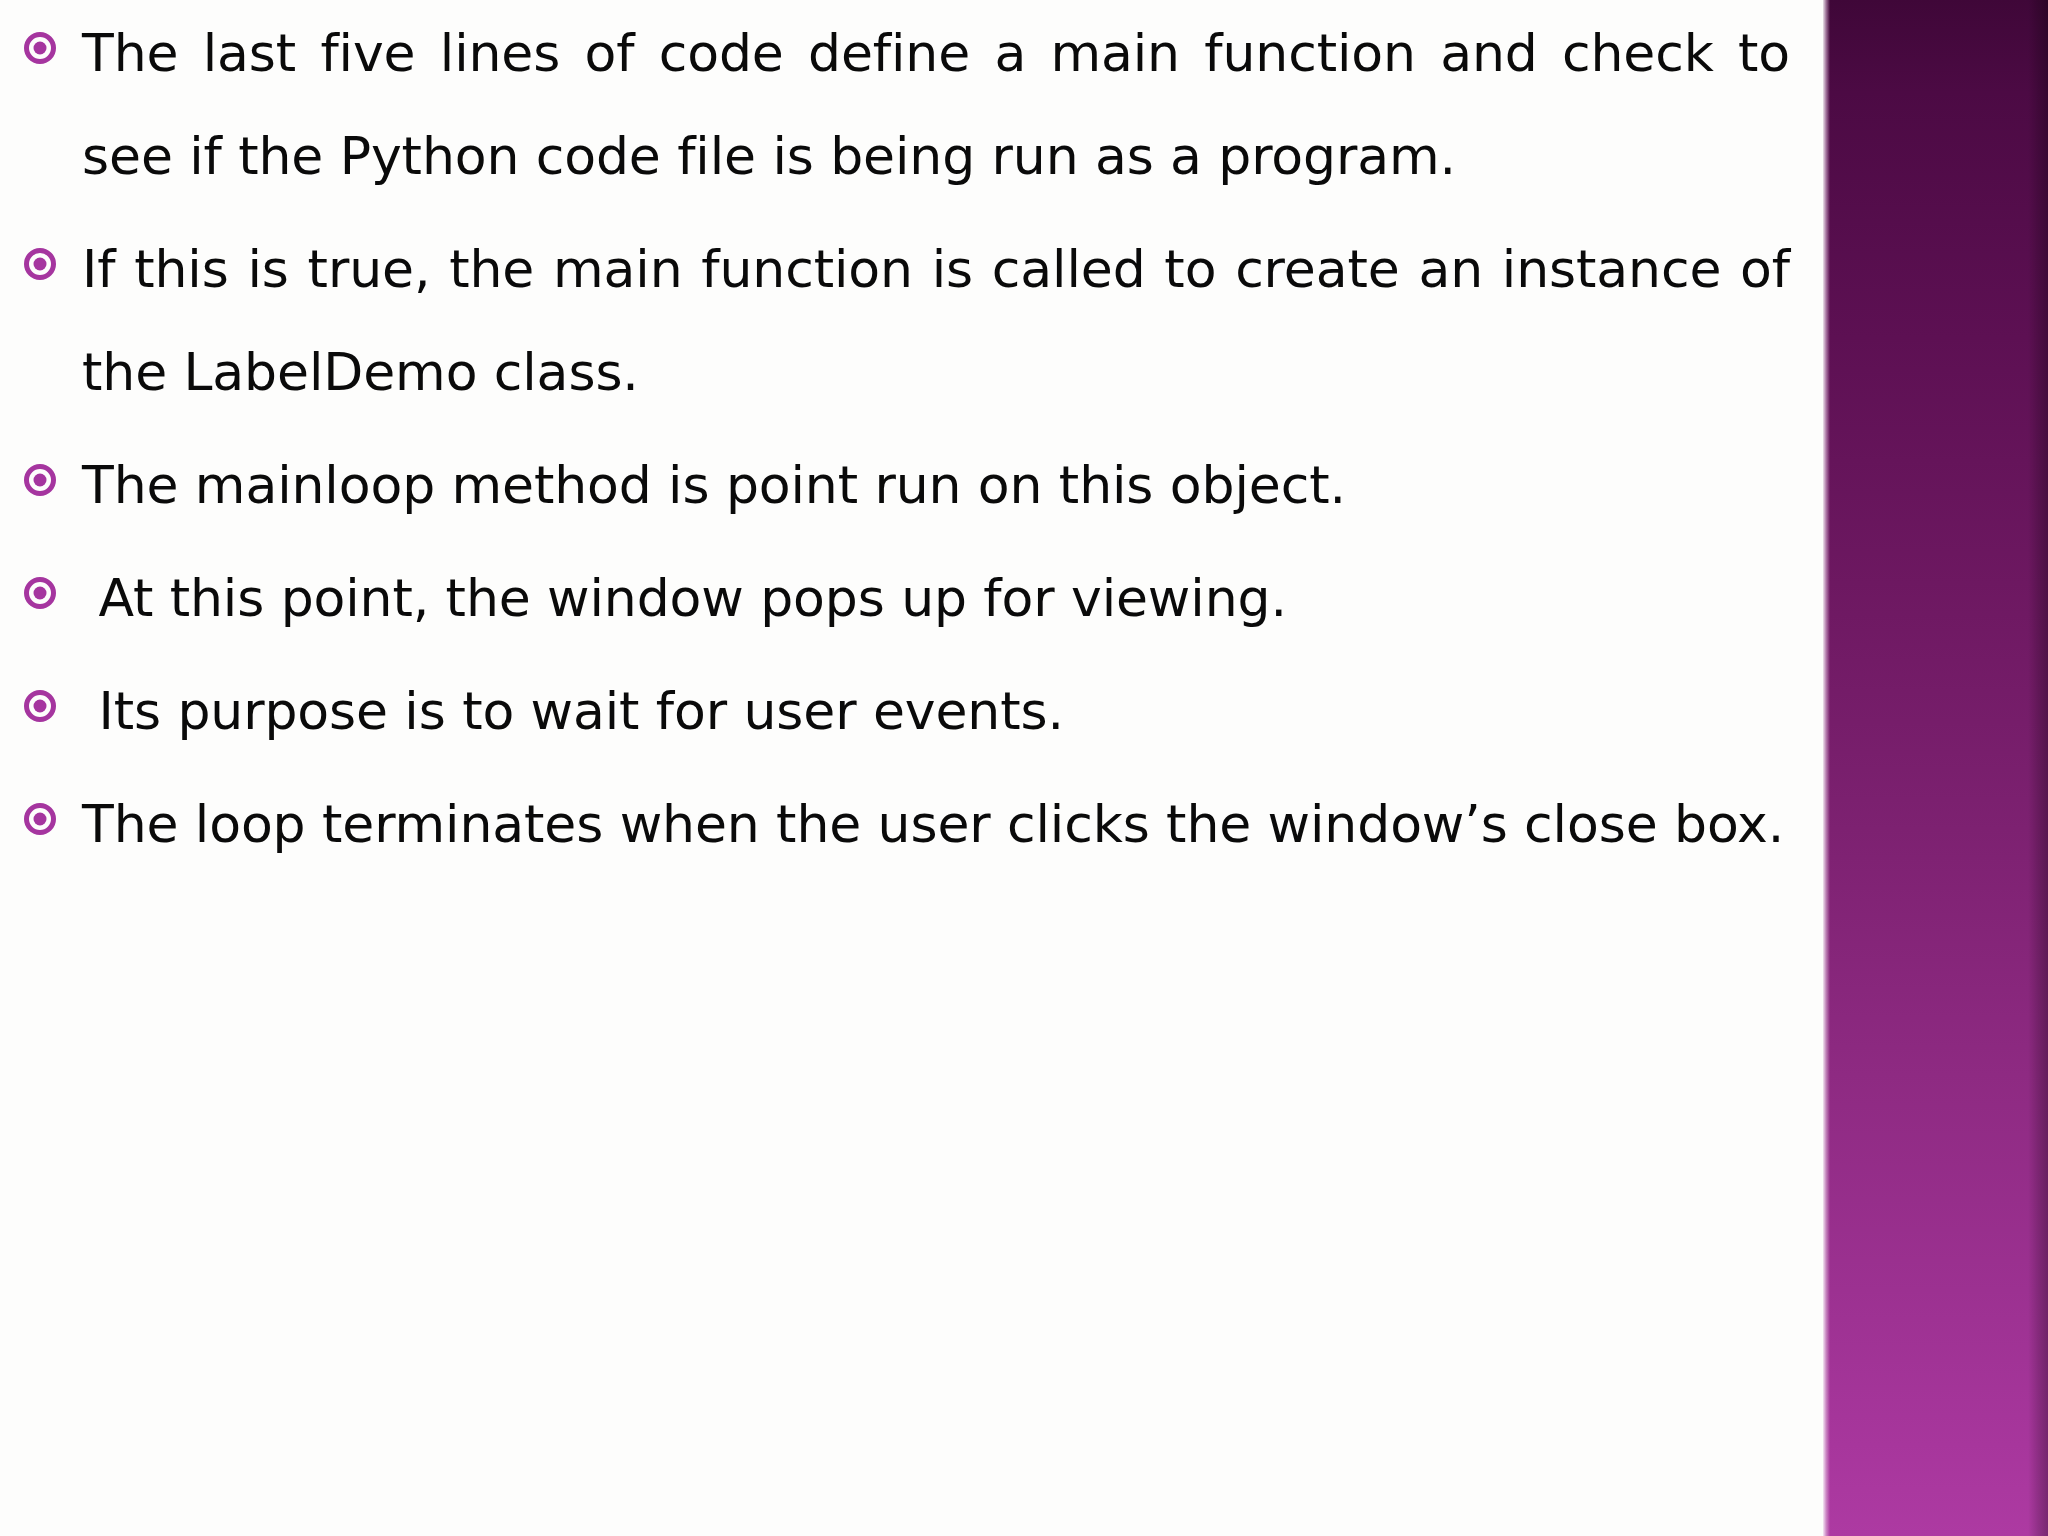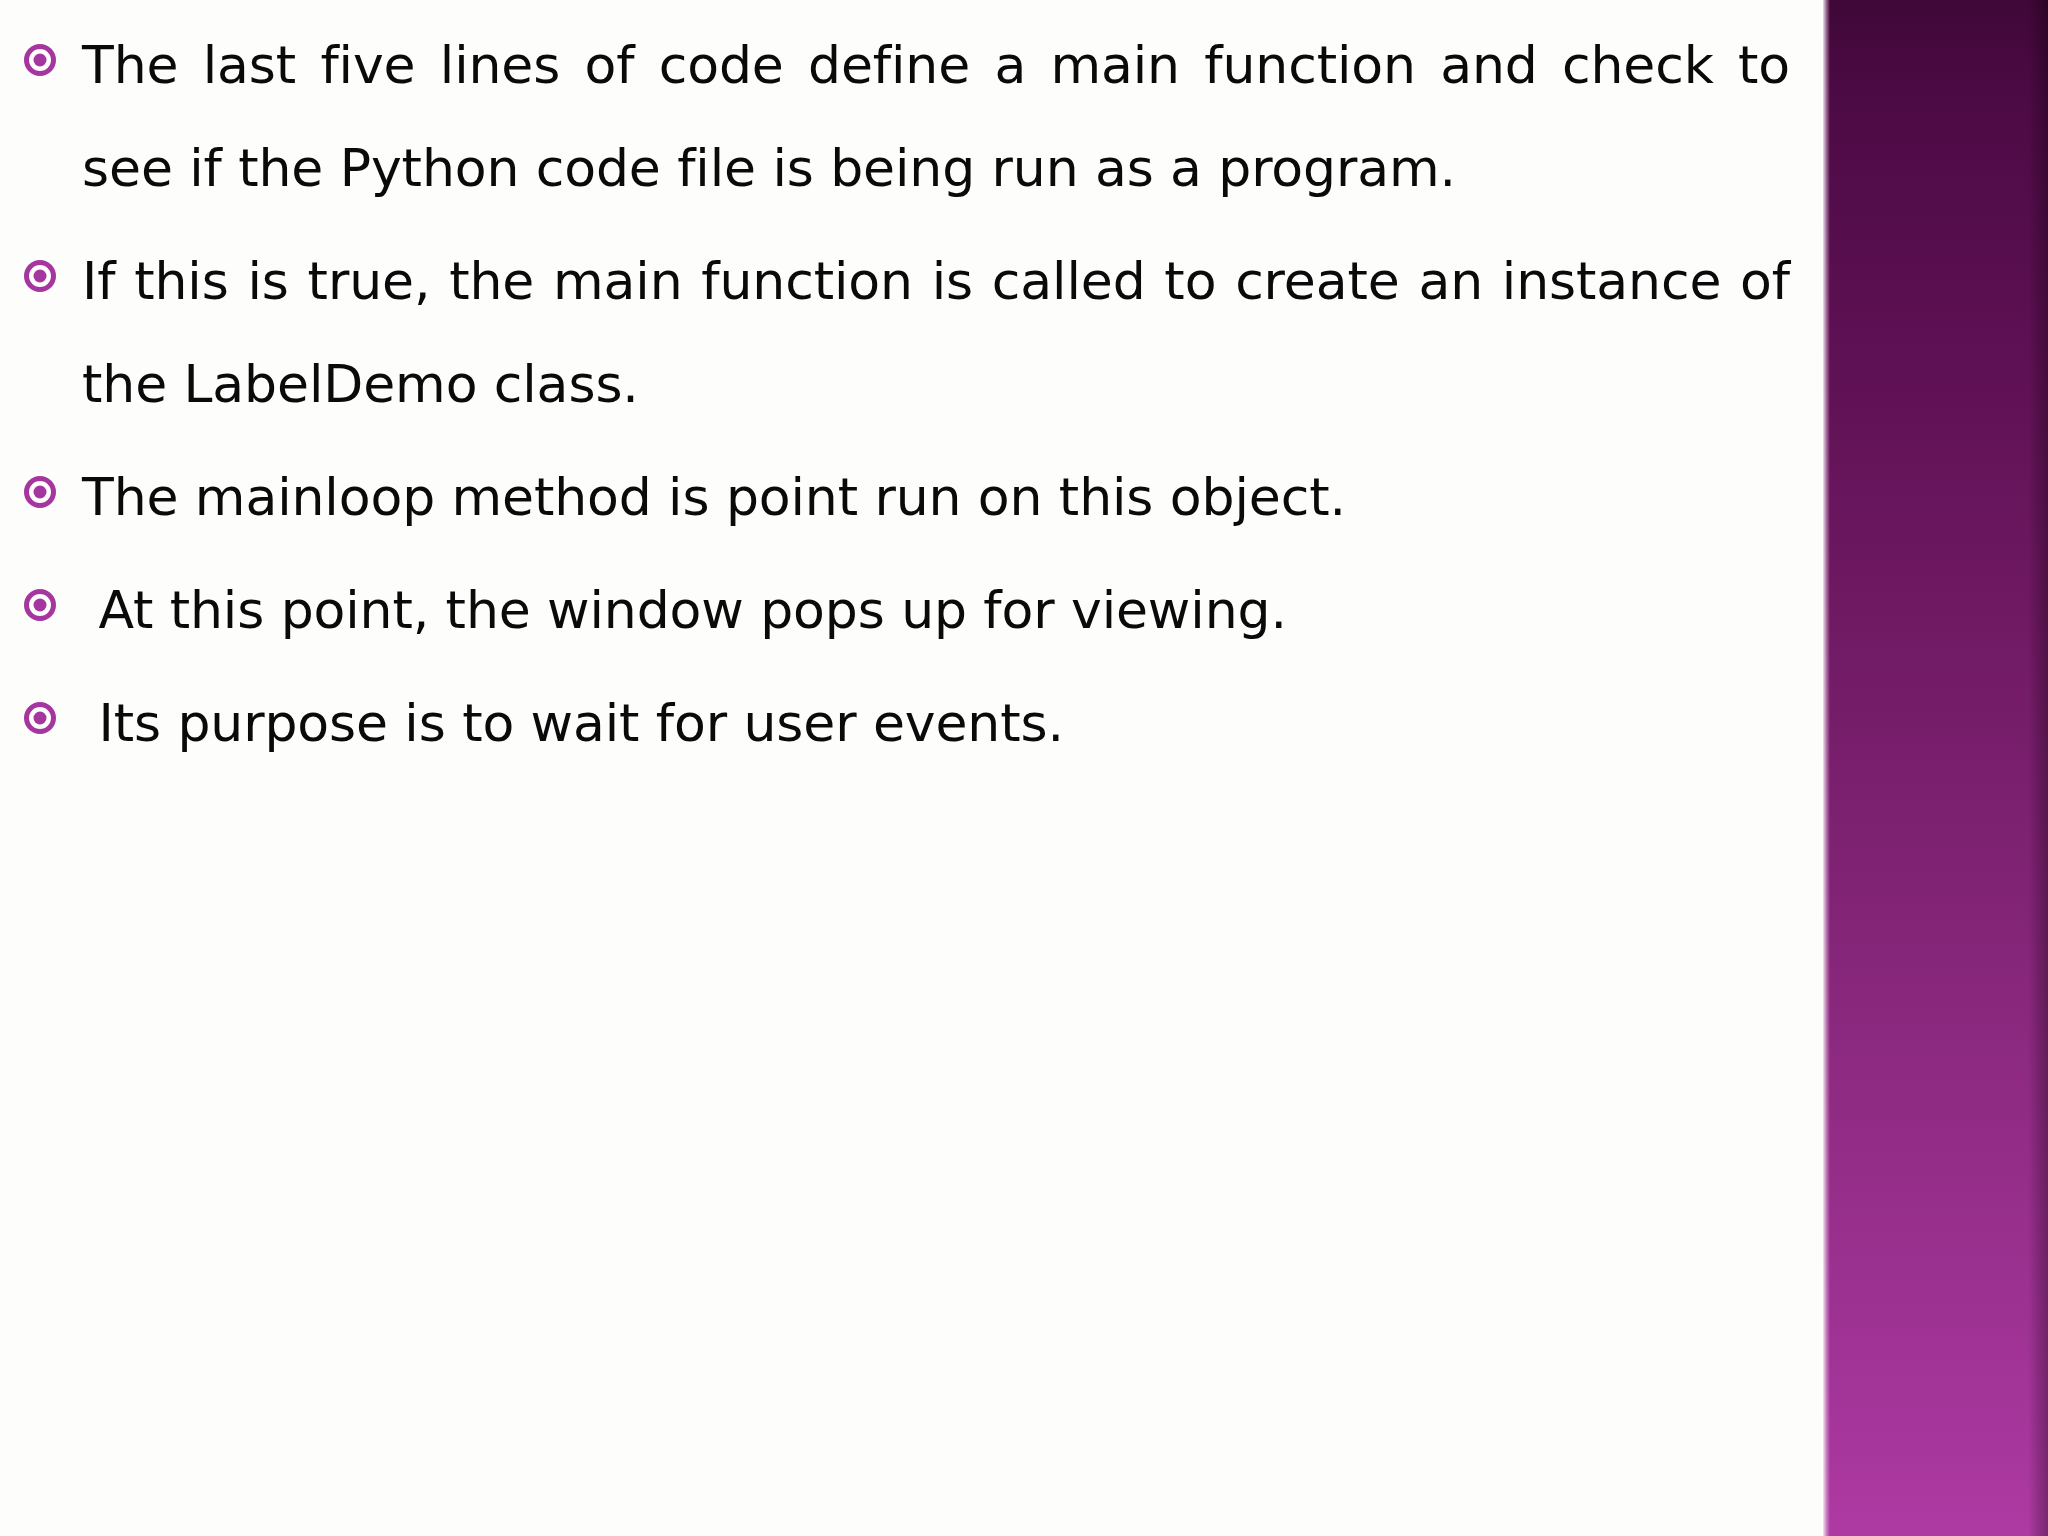--- a/index.html
+++ b/index.html
@@ -59,21 +59,21 @@
                 rgba(0,0,0,0.18) 55%,
                 rgba(0,0,0,0.30) 100%);
   }
 
   
   #content {
     position: absolute;
     left: 0px;
     top: 0px;
     width: 1800px;
-    padding-top: 14px;
+    padding-top: 2px;
   }
 
   .bullet-row {
     position: relative;
     padding-left: 82px;
     padding-right: 10px;
     margin-bottom: 10px;
   }
 
   .bullet-marker {
@@ -149,15 +149,19 @@
       <div class="bullet-text"> At this point, the window pops up for viewing.</div>
     </div>
 
 
 
     <div class="bullet-row plain">
       <span class="bullet-marker"></span>
       <div class="bullet-text"> Its purpose is to wait for user events.</div>
     </div>
 
+    <div class="bullet-row justify">
+      <span class="bullet-marker"></span>
+      <div class="bullet-text">The loop terminates when the user clicks the window’s close box.</div>
+    </div>
 
   </div>
 </div>
 
 </body></html>

